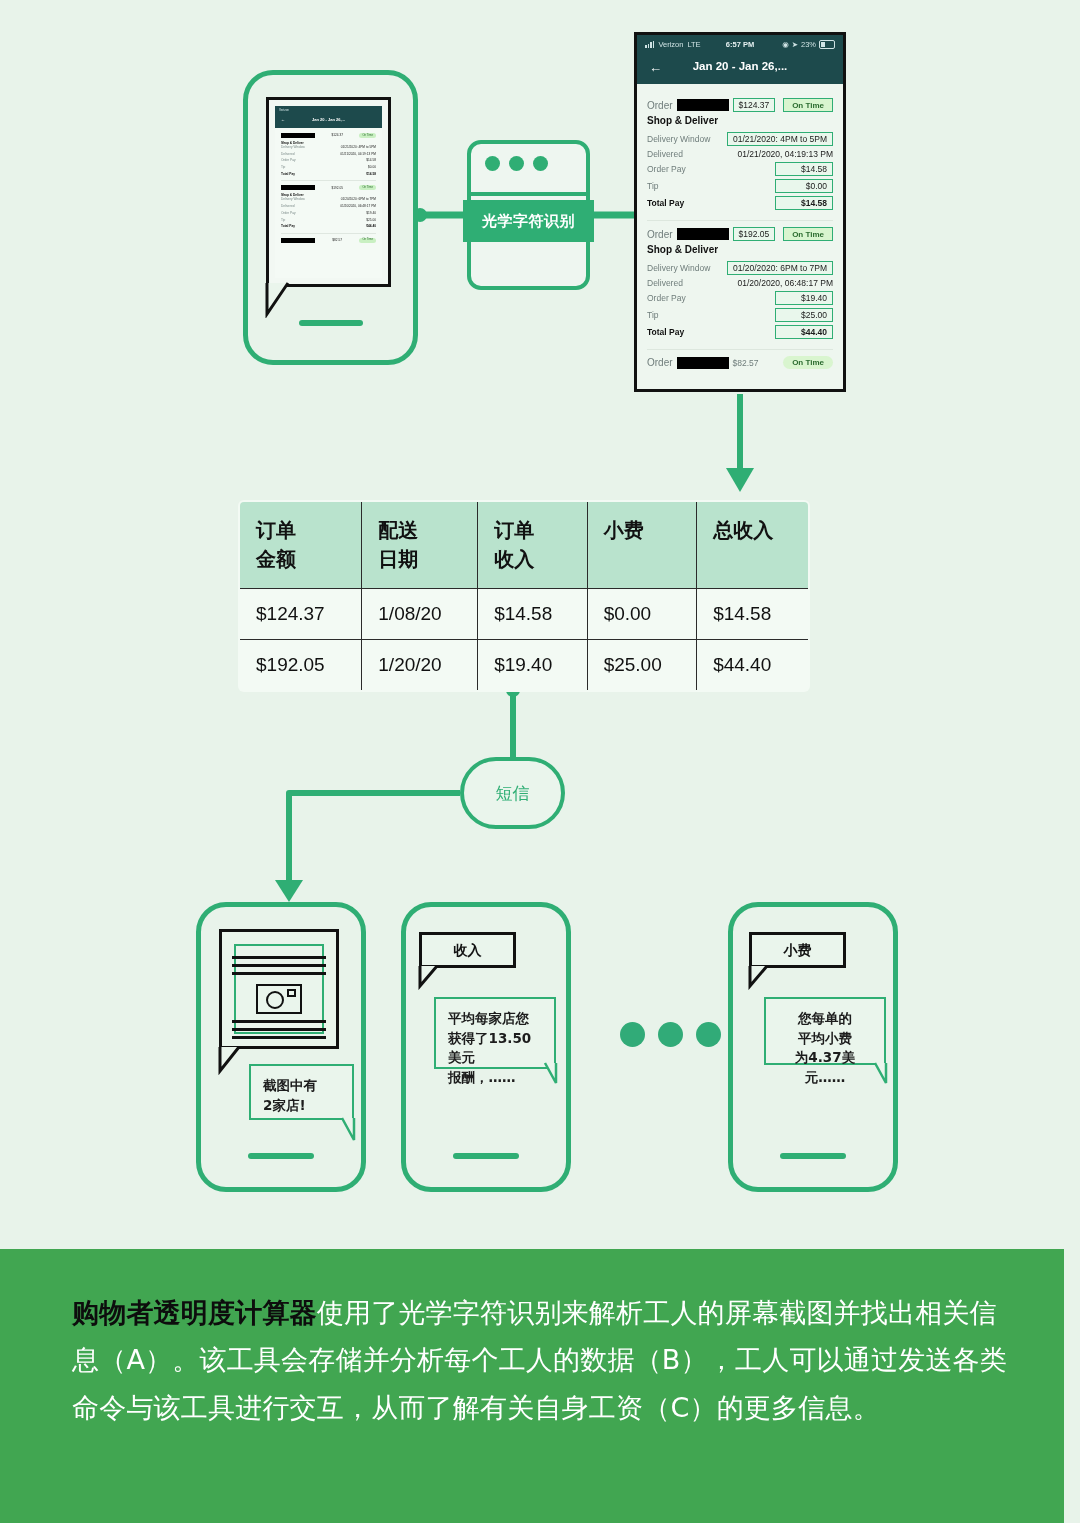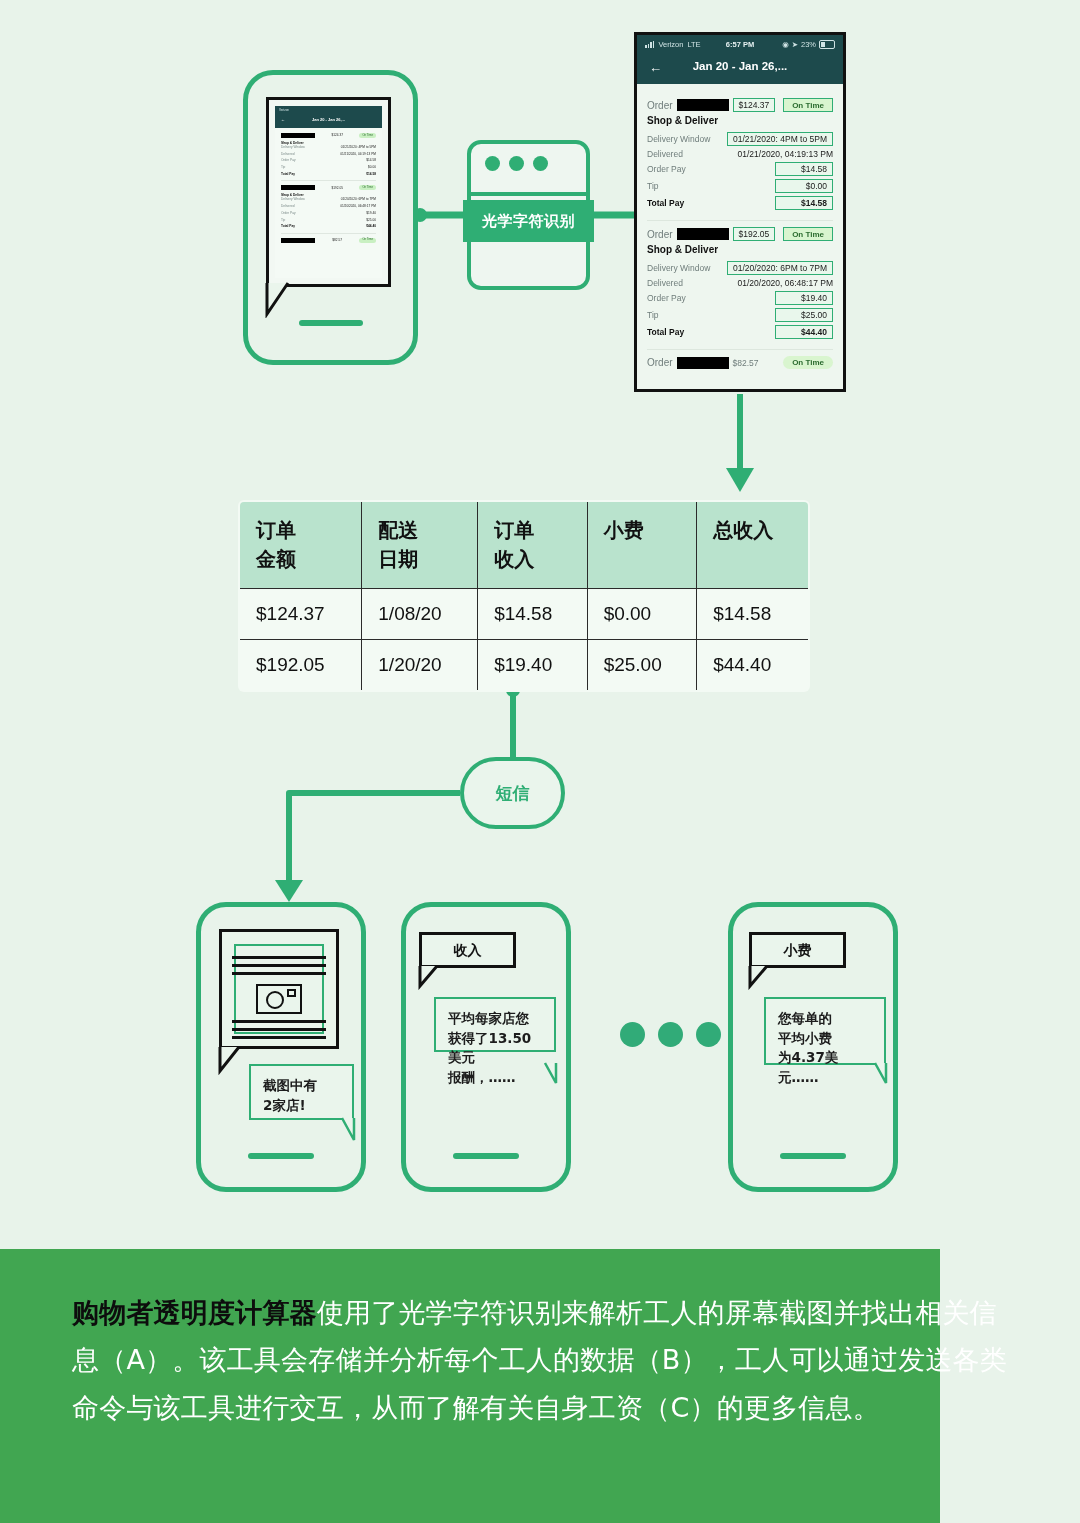--- a/index.html
+++ b/index.html
@@ -107,21 +107,21 @@
   }
   #dataTable th{background:#b9e3cd;font-weight:bold;font-size:20px;line-height:1.45;vertical-align:top;}
   #dataTable td{background:#f3faf4;font-size:19px;}
 
   
   #smsNode{
     position:absolute;left:460px;top:757px;width:105px;height:72px;
     border:4px solid #2fae74;border-radius:36px;background:#eaf5ec;
     display:flex;align-items:center;justify-content:center;box-sizing:border-box;
   }
-  #smsNode span{color:#2fae74;font-weight:bold;font-size:17px;}
+  #smsNode span{color:#2fae74;font-weight:normal;font-size:17px;}
 
   
   #phoneB1{left:196px;top:902px;width:170px;height:290px;}
   #phoneB2{left:401px;top:902px;width:170px;height:290px;}
   #phoneB3{left:728px;top:902px;width:170px;height:290px;}
 
   .bub-black{
     position:absolute;border:3px solid #111;background:#eaf5ec;box-sizing:border-box;
   }
   .bub-green{
@@ -150,21 +150,21 @@
   .cam:after{
     content:"";position:absolute;right:4px;top:3px;width:5px;height:4px;border:2px solid #111;
   }
 
   
   #dotsSep{position:absolute;left:620px;top:1022px;display:flex;gap:13px;}
   #dotsSep i{width:25px;height:25px;border-radius:50%;background:#31ab78;display:block;}
 
   
   #captionBand{
-    position:absolute;left:0;top:1249px;width:940px;height:274px;background:#41a651;
+    position:absolute;left:0;top:1249px;width:1064px;height:274px;background:#41a651;
   }
   #captionText{
     position:absolute;left:72px;top:40px;width:950px;
     color:#ffffff;font-size:27px;line-height:1.75;
     font-family:"DejaVu Sans","Liberation Sans",sans-serif;
     letter-spacing:0.2px;
   }
   #captionText b{font-weight:bold;color:#0d0d0d;}
 
   svg.connector{position:absolute;left:0;top:0;width:1080px;height:1523px;pointer-events:none;}
@@ -442,21 +442,21 @@
     <div class="home-bar" style="bottom:28px;width:66px;"></div>
   </div>
 
   <div class="phone" id="phoneB2">
     <div class="bub-black" style="left:13px;top:25px;width:97px;height:36px;display:flex;align-items:center;justify-content:center;">
       <div class="lbl">收入</div>
     </div>
     <svg style="position:absolute;left:9px;top:57px" width="30" height="26">
       <path d="M5 2 L5 22 L22 2" fill="#eaf5ec" stroke="#111" stroke-width="3"></path>
     </svg>
-    <div class="bub-green" style="left:28px;top:90px;width:122px;height:55px;">
+    <div class="bub-green" style="left:28px;top:90px;width:122px;height:72px;">
       <div class="txt">
         <div>平均每家店您</div>
         <div>获得了13.50美元</div>
         <div>报酬，……</div>
       </div>
     </div>
     <svg style="position:absolute;left:137px;top:154px" width="28" height="26">
       <path d="M13 2 L13 22 L2 2" fill="#eaf5ec" stroke="#2fae74" stroke-width="2.5"></path>
     </svg>
     <div class="home-bar" style="bottom:28px;width:66px;"></div>
@@ -468,21 +468,21 @@
     <i></i>
   </div>
 
   <div class="phone" id="phoneB3">
     <div class="bub-black" style="left:16px;top:25px;width:97px;height:36px;display:flex;align-items:center;justify-content:center;">
       <div class="lbl">小费</div>
     </div>
     <svg style="position:absolute;left:12px;top:57px" width="30" height="26">
       <path d="M5 2 L5 22 L22 2" fill="#eaf5ec" stroke="#111" stroke-width="3"></path>
     </svg>
-    <div class="bub-green" style="left:31px;top:90px;width:122px;height:68px;">
+    <div class="bub-green" style="left:31px;top:90px;width:122px;height:68px;text-align:center;">
       <div class="txt">
         <div>您每单的</div>
         <div>平均小费</div>
         <div>为4.37美元……</div>
       </div>
     </div>
     <svg style="position:absolute;left:140px;top:154px" width="28" height="26">
       <path d="M13 2 L13 22 L2 2" fill="#eaf5ec" stroke="#2fae74" stroke-width="2.5"></path>
     </svg>
     <div class="home-bar" style="bottom:28px;width:66px;"></div>

